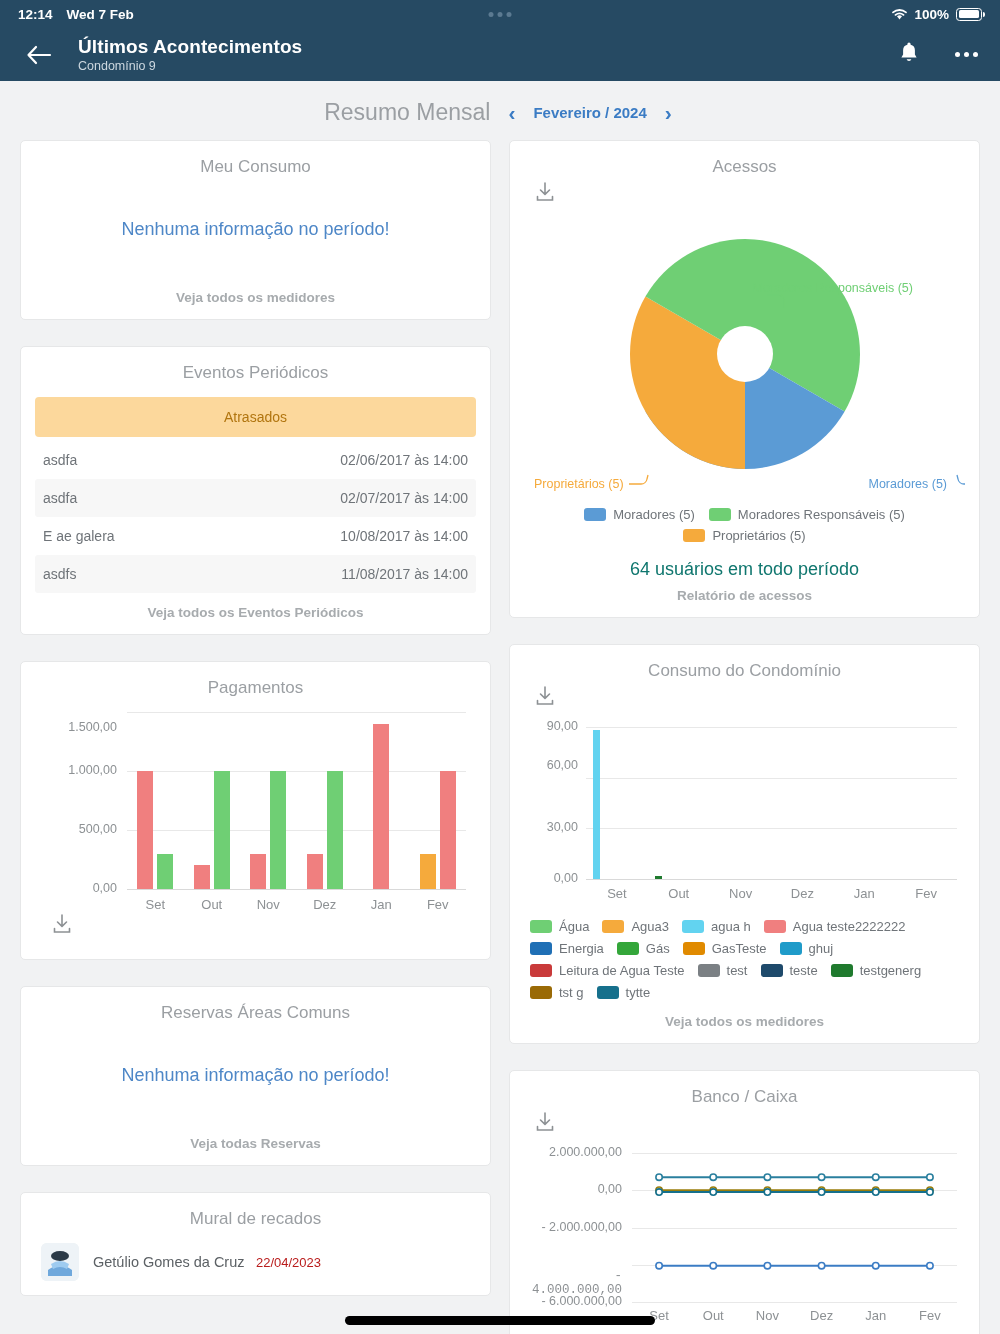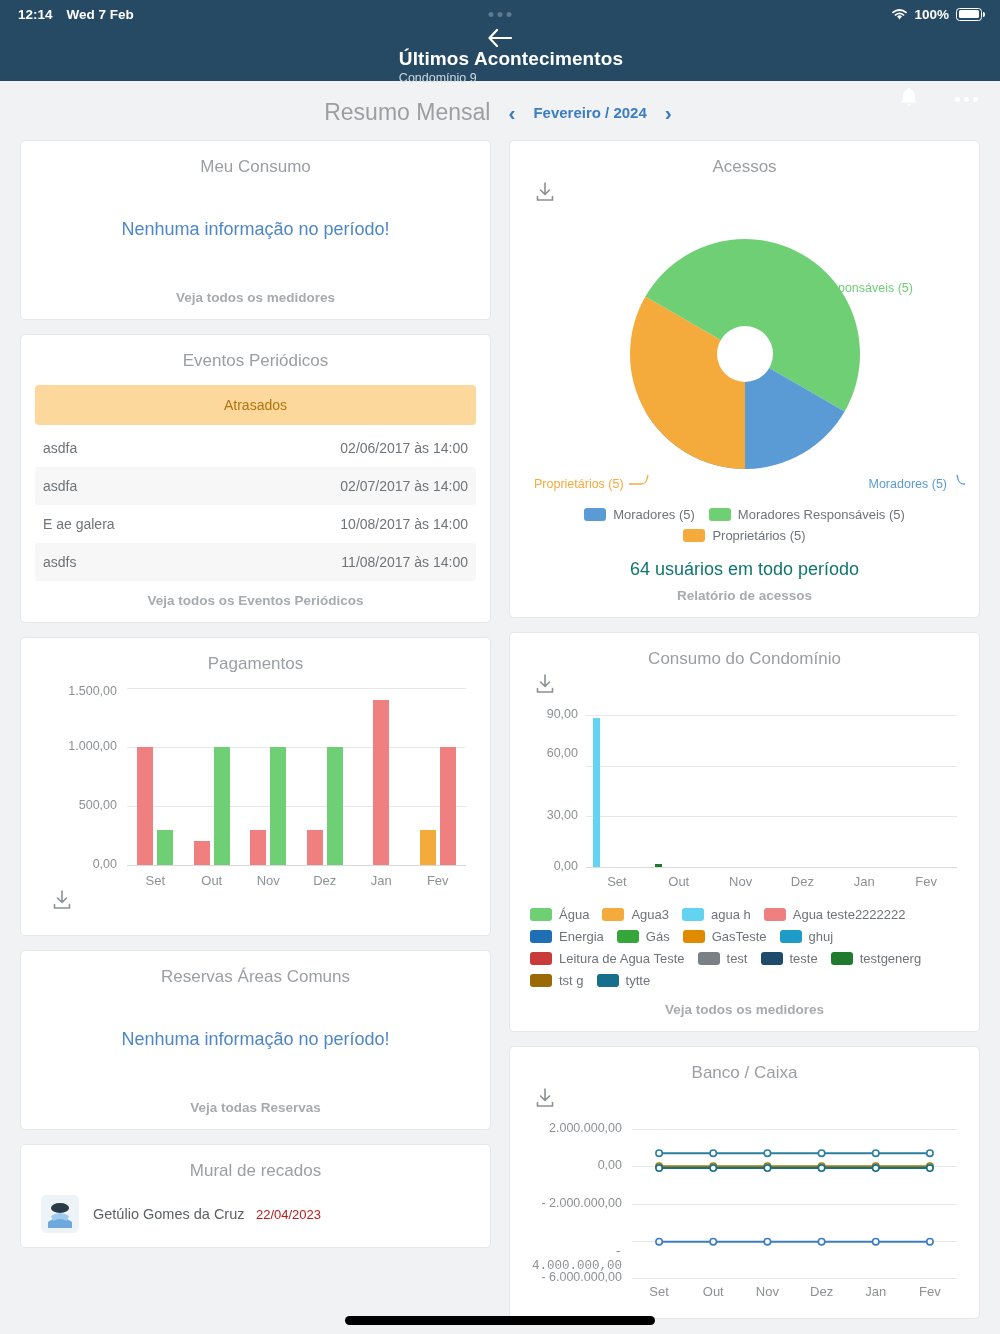--- a/index.html
+++ b/index.html
@@ -26,21 +26,21 @@
   .battery { width: 26px; height: 13px; border: 1.6px solid #fff; border-radius: 3.5px;
              position: relative; }
   .battery::after { content:""; position: absolute; right: -4px; top: 3.5px;
                     width: 2.4px; height: 5px; background: #fff; border-radius: 0 2px 2px 0; }
   .battery i { position: absolute; left: 1.6px; top: 1.6px; bottom: 1.6px; right: 1.6px;
                background: #fff; border-radius: 1.6px; display: block; }
 
   
   .appbar {
     height: 53px; background: #264a63; color: #fff;
-    display: flex; align-items: center; padding: 0 22px; flex-direction: column;
+    display: flex; align-items: center; padding: 0 22px;
   }
   .back-btn { width: 34px; height: 34px; display: flex; align-items: center; justify-content: center;
               cursor: pointer; }
   .titles { margin-left: 22px; display: flex; flex-direction: column; justify-content: center; }
   .title { font-size: 19px; font-weight: 700; letter-spacing: .1px; line-height: 1.15; }
   .subtitle { font-size: 12.5px; color: #cdd8e0; margin-top: 2px; line-height: 1.1; }
   .appbar-right { margin-left: auto; display: flex; align-items: center; gap: 36px; }
   .kebab { display: flex; gap: 4px; cursor: pointer; }
   .kebab i { width: 5px; height: 5px; border-radius: 50%; background: #fff; display: block; }
 
@@ -50,21 +50,21 @@
   .month-head {
     display: flex; align-items: center; justify-content: center; gap: 14px;
     padding: 18px 0 14px;
   }
   .month-title { font-size: 23px; color: #9b9fa3; font-weight: 400; }
   .arrow-btn { color: #3b7cc4; font-size: 21px; font-weight: 700; cursor: pointer;
                padding: 0 4px; line-height: 1; }
   .month-label { color: #3b7cc4; font-size: 15px; font-weight: 700; }
 
   .columns { display: flex; gap: 18px; padding: 0 20px; align-items: flex-start; }
-  .col { flex: 1; display: flex; flex-direction: column; gap: 14px; }
+  .col { flex: 1; display: flex; flex-direction: column; gap: 26px; }
 
   .card {
     background: #fff; border: 1px solid #e6e7e8; border-radius: 5px;
     padding: 16px 14px 14px;
   }
   .card-title { text-align: center; font-size: 17px; color: #9b9fa3; font-weight: 400; }
   .empty-msg { text-align: center; color: #4e87c7; font-size: 18px; margin: 42px 0 50px; }
   .card-footer { text-align: center; font-size: 13.5px; color: #a7abae; margin-top: 4px; font-weight: bold; }
 
   
@@ -218,21 +218,21 @@
       <div class="card">
         <div class="card-title">Pagamentos</div>
         <div class="chart" id="pay-chart" style="height:215px">
             <div class="gridline" style="left: 92px; width: 339px; top: 185px;"></div>
             <div class="axis-label" style="left: 0px; width: 82px; top: 177px;">0,00</div>
             <div class="gridline" style="left: 92px; width: 339px; top: 126px;"></div>
             <div class="axis-label" style="left: 0px; width: 82px; top: 118px;">500,00</div>
             <div class="gridline" style="left: 92px; width: 339px; top: 67px;"></div>
             <div class="axis-label" style="left: 0px; width: 82px; top: 59px;">1.000,00</div>
             <div class="gridline" style="left: 92px; width: 339px; top: 8px;"></div>
-            <div class="axis-label" style="left: 0px; width: 82px; top: 4px;">1.500,00</div>
+            <div class="axis-label" style="left: 0px; width: 82px; top: 16px;">1.500,00</div>
             <div class="bar" style="left: 102.25px; width: 16px; height: 118px; background: rgb(240, 127, 127); bottom: 30px;"></div>
             <div class="bar" style="left: 122.25px; width: 16px; height: 35.4px; background: rgb(111, 207, 116); bottom: 30px;"></div>
             <div class="xlab" style="left: 120.25px; top: 193px;">Set</div>
             <div class="bar" style="left: 158.75px; width: 16px; height: 23.6px; background: rgb(240, 127, 127); bottom: 30px;"></div>
             <div class="bar" style="left: 178.75px; width: 16px; height: 118px; background: rgb(111, 207, 116); bottom: 30px;"></div>
             <div class="xlab" style="left: 176.75px; top: 193px;">Out</div>
             <div class="bar" style="left: 215.25px; width: 16px; height: 35.4px; background: rgb(240, 127, 127); bottom: 30px;"></div>
             <div class="bar" style="left: 235.25px; width: 16px; height: 118px; background: rgb(111, 207, 116); bottom: 30px;"></div>
             <div class="xlab" style="left: 233.25px; top: 193px;">Nov</div>
             <div class="bar" style="left: 271.75px; width: 16px; height: 35.4px; background: rgb(240, 127, 127); bottom: 30px;"></div>

